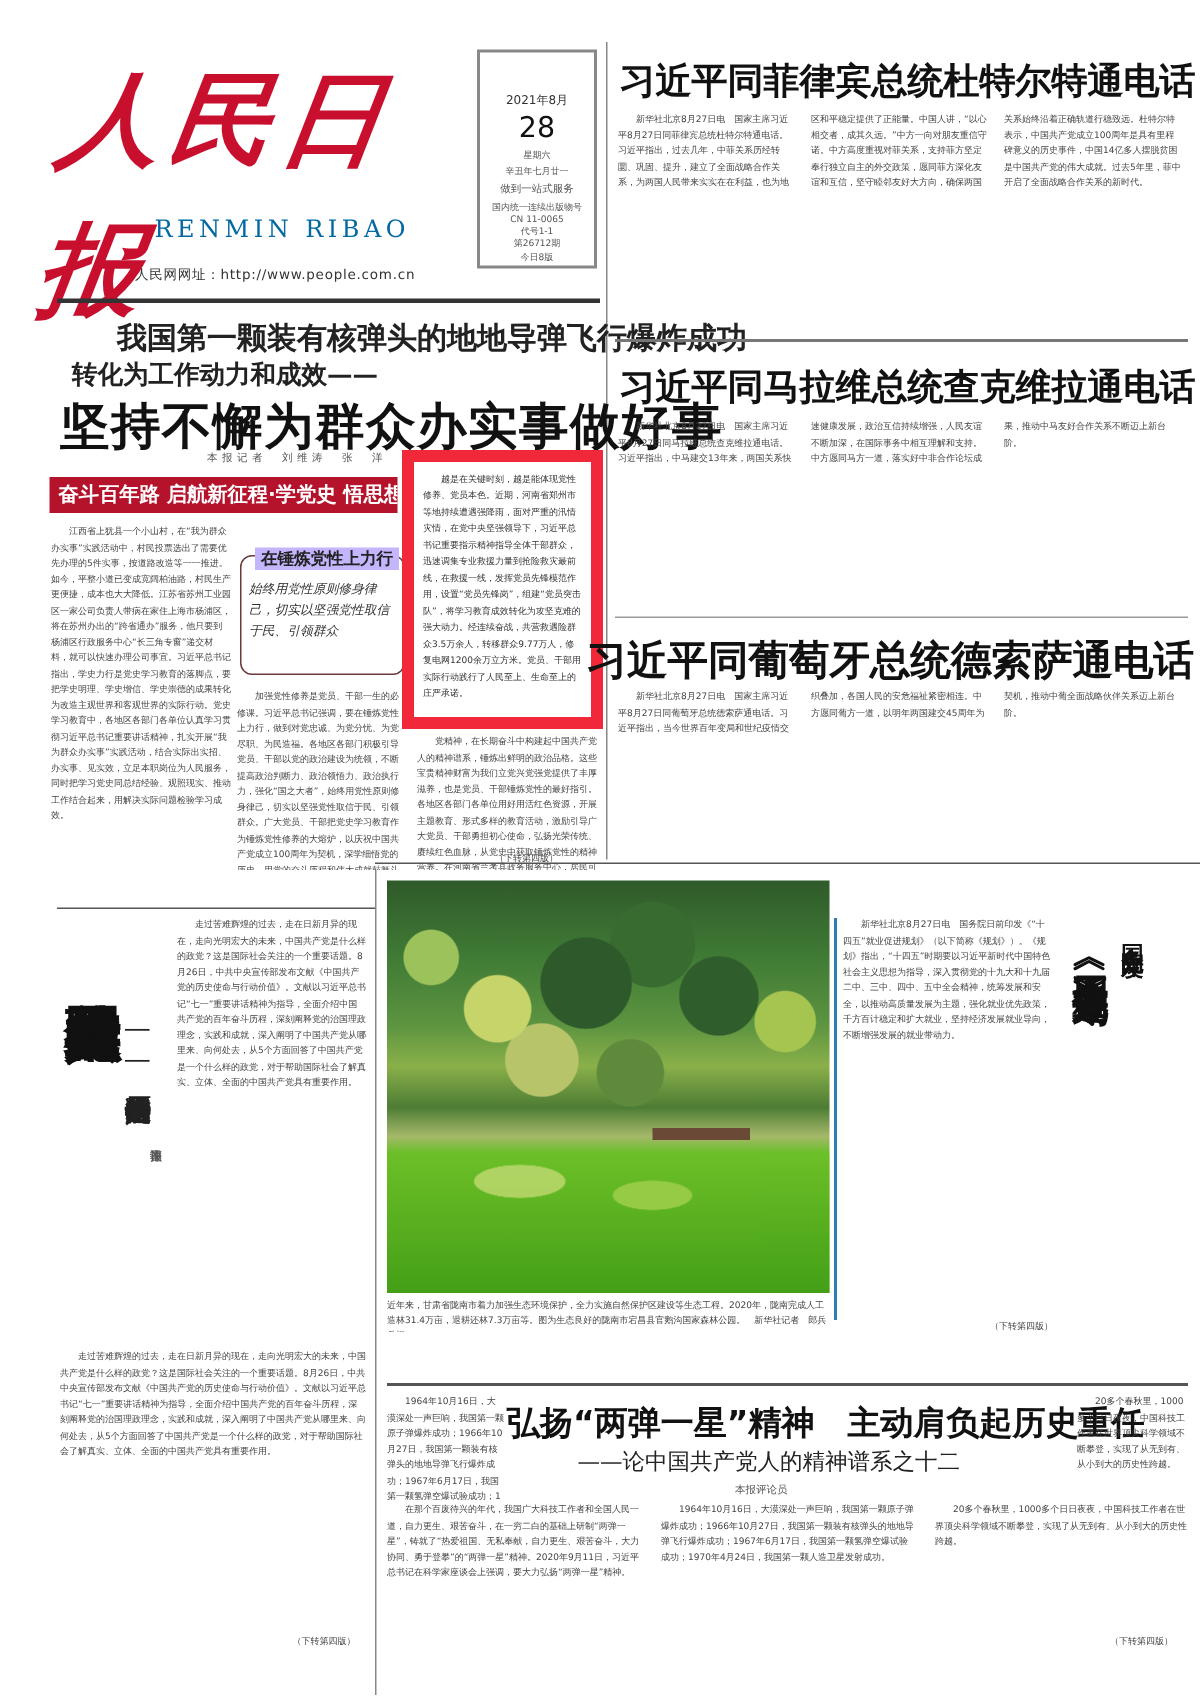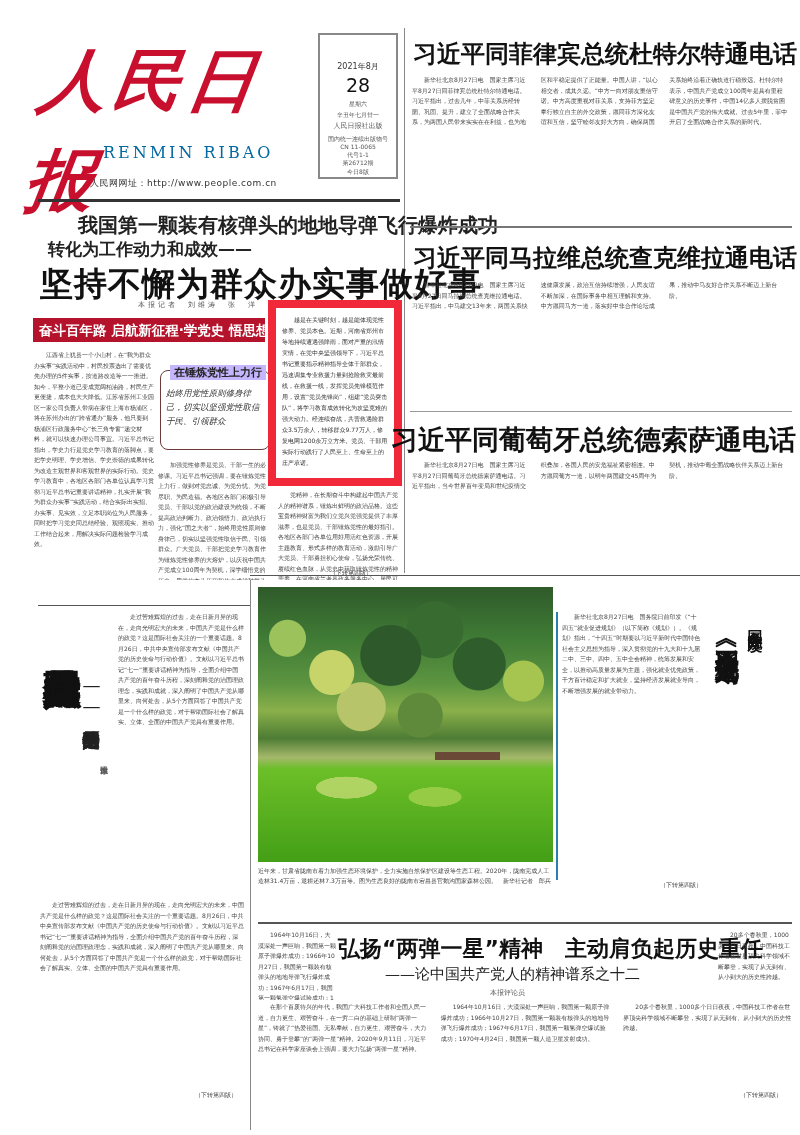--- a/index.html
+++ b/index.html
@@ -79,21 +79,21 @@
 
 <div class="abs mast-logo">人民日报</div>
 <div class="abs mast-pinyin">RENMIN RIBAO</div>
 <div class="abs mast-url">人民网网址：http://www.people.com.cn</div>
 
 <div class="abs datebox">
   <div class="ym">2021年8月</div>
   <div class="day">28</div>
   <div class="small">星期六</div>
   <div class="small">辛丑年七月廿一</div>
-  <div class="small" style="font-size:7px">人民日报社出版</div>
+  <div class="small" style="font-size:7px">做到一站式服务</div>
   <div class="small">国内统一连续出版物号</div>
   <div class="small" style="margin-top:1px">CN 11-0065</div>
   <div class="small" style="margin-top:1px">代号1-1</div>
   <div class="small" style="margin-top:1px">第26712期</div>
   <div class="small" style="margin-top:1px">今日8版</div>
 </div>
 
 <div class="abs rule-thick" style="left:38px;top:199px;width:362px;"></div>
 <div class="abs vrule" style="left:404px;top:28px;height:545px;"></div>
 

